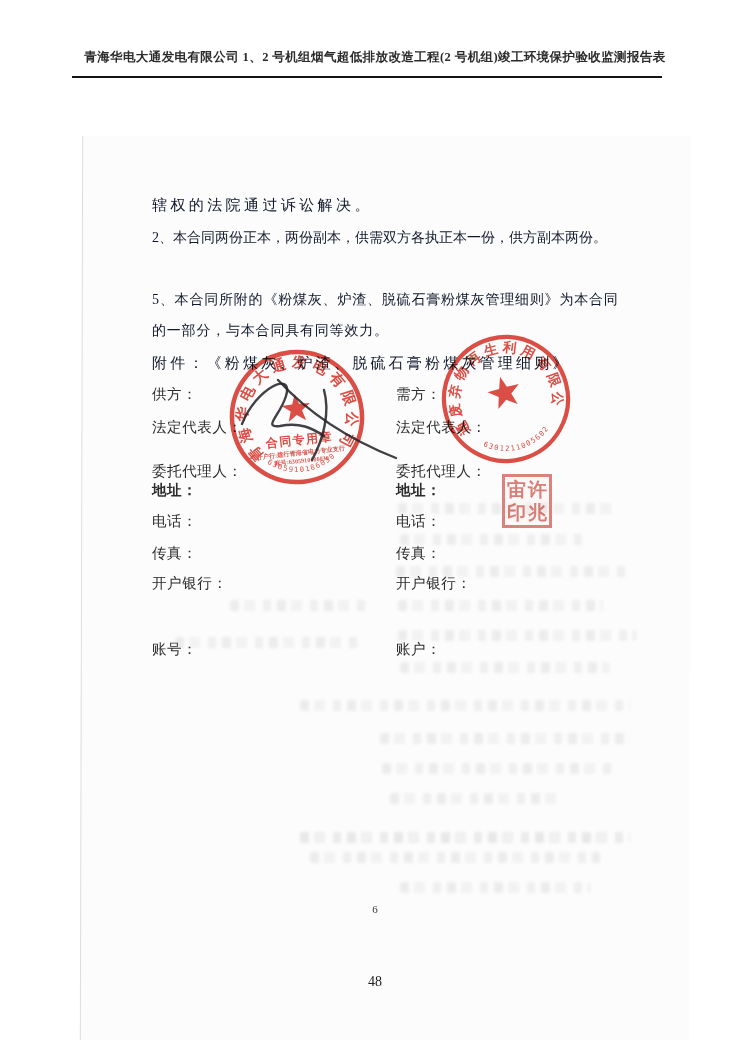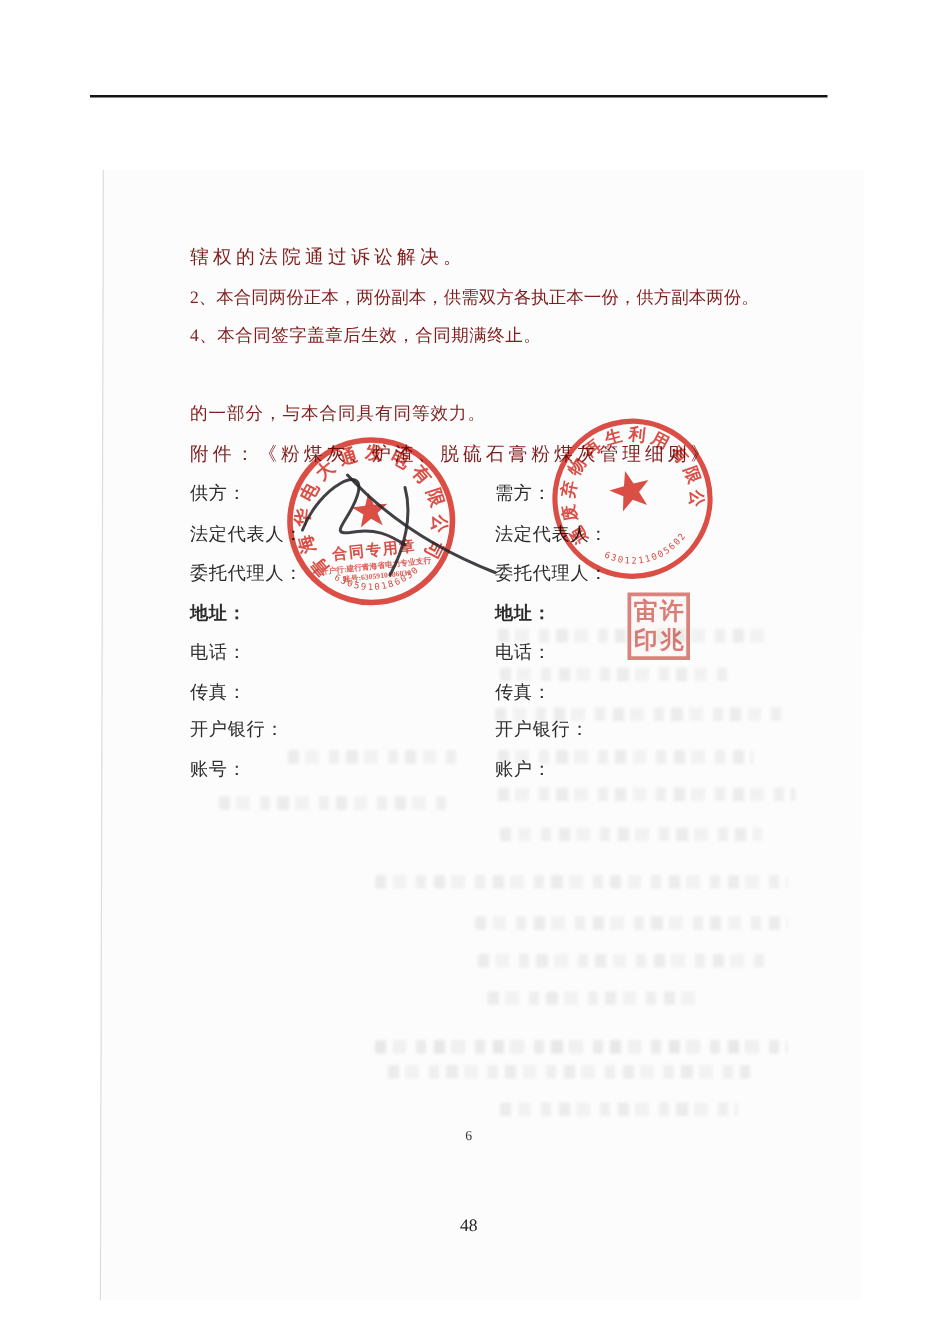--- a/index.html
+++ b/index.html
@@ -13,31 +13,31 @@
     font-size:12.5px;font-weight:bold;color:#2b2b2b;letter-spacing:0.4px;
   }
   .header-rule{position:absolute;top:76px;left:72px;width:590px;height:2px;background:#141414;}
   
   .scan-area{
     position:absolute;left:81px;top:136px;width:608px;height:904px;
     border-left:1px solid #dddddb;background:rgba(120,120,115,0.018);
     transform:skewX(-0.15deg);
   }
   
-  .clause{position:absolute;left:152px;white-space:nowrap;font-size:14px;color:#7f1d1d;}
+  .clause{position:absolute;left:152px;white-space:nowrap;font-size:14px;color:#0f172a;}
   .c0{top:196px;font-size:15px;letter-spacing:3.4px;}
   .c1{top:229px;letter-spacing:0px;}
   .c2{top:260px;letter-spacing:0.4px;}
   .c3{top:291px;letter-spacing:0.8px;}
   .c4{top:322px;letter-spacing:0.8px;}
   .c5{top:354px;font-size:15px;letter-spacing:3.2px;}
   .field-label{position:absolute;white-space:nowrap;font-size:14.5px;letter-spacing:0.6px;color:#2c2c2c;}
   .colL{left:152px;} .colR{left:396px;}
-  .r0{top:385px;}.r1{top:418px;}.r2{top:449px;}.r3{top:481px;font-weight:bold;}
-  .r4{top:512px;}.r5{top:544px;}.r6{top:574px;}.r7{top:606px;}
+  .r0{top:385px;}.r1{top:418px;}.r2{top:462px;}.r3{top:481px;font-weight:bold;}
+  .r4{top:512px;}.r5{top:544px;}.r6{top:574px;}.r7{top:640px;}
   
   .ghost{
     position:absolute;height:11px;border-radius:2px;filter:blur(1.4px);opacity:0.55;
     background:repeating-linear-gradient(90deg,
       rgba(105,110,106,0.20) 0 9px, rgba(105,110,106,0) 9px 14px,
       rgba(105,110,106,0.12) 14px 25px, rgba(105,110,106,0) 25px 33px,
       rgba(105,110,106,0.17) 33px 41px, rgba(105,110,106,0) 41px 47px);
   }
   
   .seal{position:absolute;mix-blend-mode:multiply;}
@@ -63,27 +63,28 @@
   }
   
   .inner-pageno{position:absolute;top:903px;left:0;width:750px;text-align:center;font-size:11px;color:#3a3a3a;}
   .report-pageno{position:absolute;top:974px;left:0;width:750px;text-align:center;font-size:14px;color:#222;}
 </style>
 </head>
 <body>
 
 <div class="page">
 
+  <div class="header-title">青海华电大通发电有限公司 1、2 号机组烟气超低排放改造工程(2 号机组)竣工环境保护验收监测报告表</div>
   <div class="header-rule"></div>
 
   <div class="scan-area"></div>
 
   <div class="clause c0">辖权的法院通过诉讼解决。</div>
   <div class="clause c1">2、本合同两份正本，两份副本，供需双方各执正本一份，供方副本两份。</div>
-  <div class="clause c2">4、本合同签字盖章后生效，合同期满终止。</div>
+  <div class="clause c3">5、本合同所附的《粉煤灰、炉渣、脱硫石膏粉煤灰管理细则》为本合同</div>
   <div class="clause c5">附件：《粉煤灰、炉渣、脱硫石膏粉煤灰管理细则》</div>
   <div class="clause c4">的一部分，与本合同具有同等效力。</div>
 
   <div class="field-label colL r0">供方：</div>
   <div class="field-label colL r1">法定代表人：</div>
   <div class="field-label colL r2">委托代理人：</div>
   <div class="field-label colL r3">地址：</div>
   <div class="field-label colL r4">电话：</div>
   <div class="field-label colL r5">传真：</div>
   <div class="field-label colL r6">开户银行：</div>

